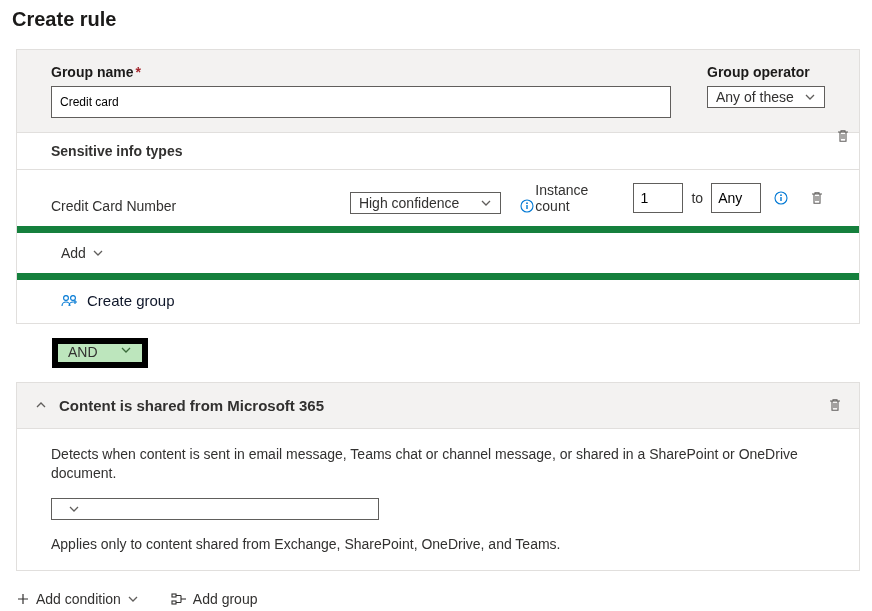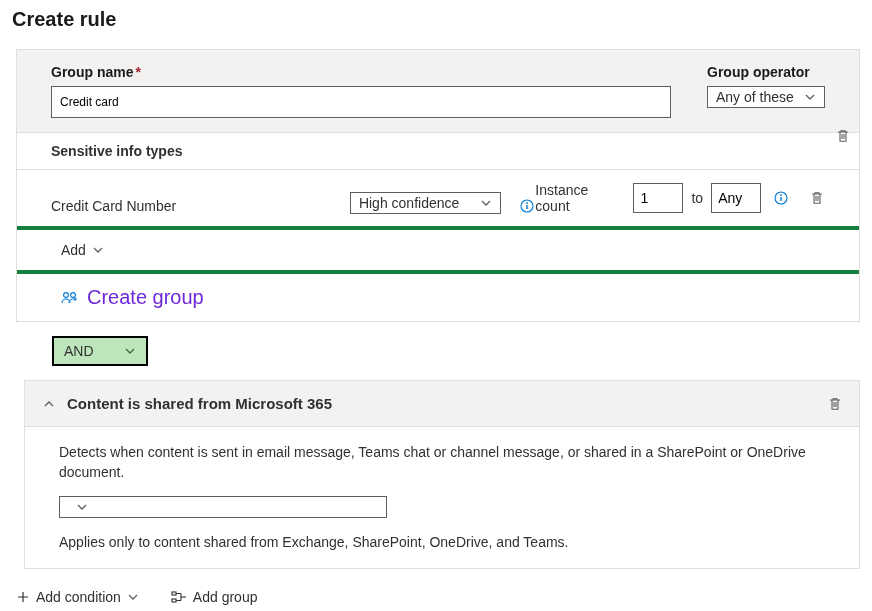--- a/index.html
+++ b/index.html
@@ -107,57 +107,57 @@
     height: 30px;
     padding: 2px 6px;
     border: 1px solid #605e5c;
     font-family: inherit;
     font-size: 14px;
   }
   .to-text { margin: 0 2px; font-size: 14px; }
   .trash { color: #605e5c; cursor: pointer; }
   .add-row, .cg-row {
     padding: 12px 34px 12px 44px;
-    border-top: 4px solid #15803d;
+    border-top: 7px solid #15803d;
   }
   .add-btn {
     display: inline-flex;
     align-items: center;
     gap: 6px;
     color: #323130;
     cursor: pointer;
     font-size: 14px;
   }
   .cg-btn {
     display: inline-flex;
     align-items: center;
     gap: 8px;
-    color: #6d28d9;
-    cursor: pointer;
-    font-size: 20px;
+    color: #0f172a;
+    cursor: pointer;
+    font-size: 15px;
   }
   .cg-icon { color: #0078d4; }
   .and-pill-wrap {
     margin: 14px 0 14px 40px;
   }
   .and-pill {
     display: inline-flex;
-    align-items: center;
+    align-items: flex-start;
     justify-content: space-between;
     background: #bde6bd;
-    border: 2px solid #000000;
+    border: 6px solid #000000;
     height: 30px;
     width: 96px;
     padding: 0 10px;
     cursor: pointer;
     font-size: 14px;
   }
   .condition-panel {
     border: 1px solid #e1dfdd;
-    margin-left: 12px;
+    margin-left: 4px;
   }
   .cond-header {
     background: #f3f2f1;
     padding: 14px 16px 14px 16px;
     display: flex;
     align-items: center;
     gap: 10px;
   }
   .cond-title { font-weight: 600; font-size: 15px; flex: 1; }
   .caret-up {

